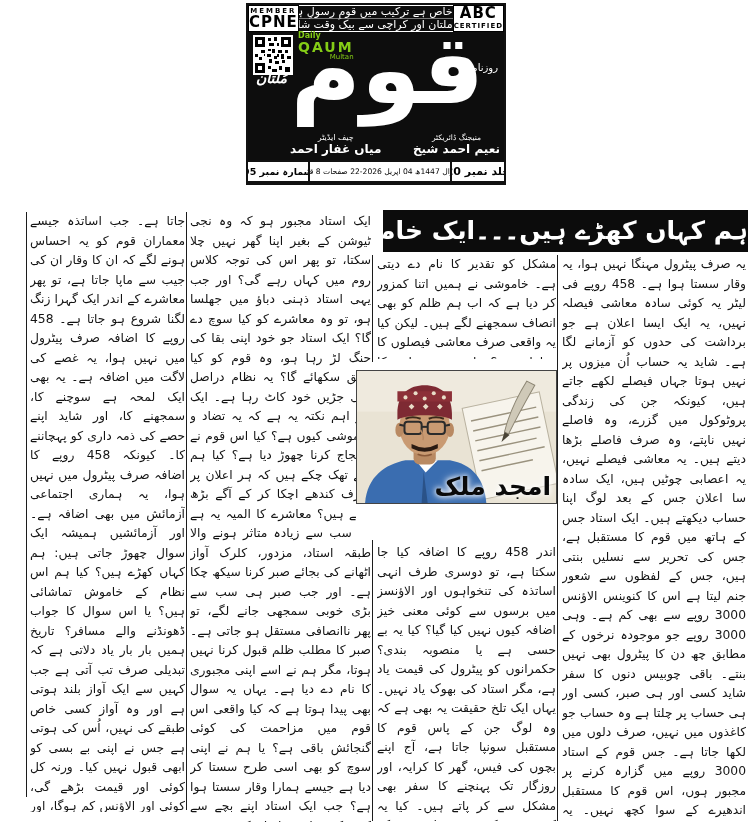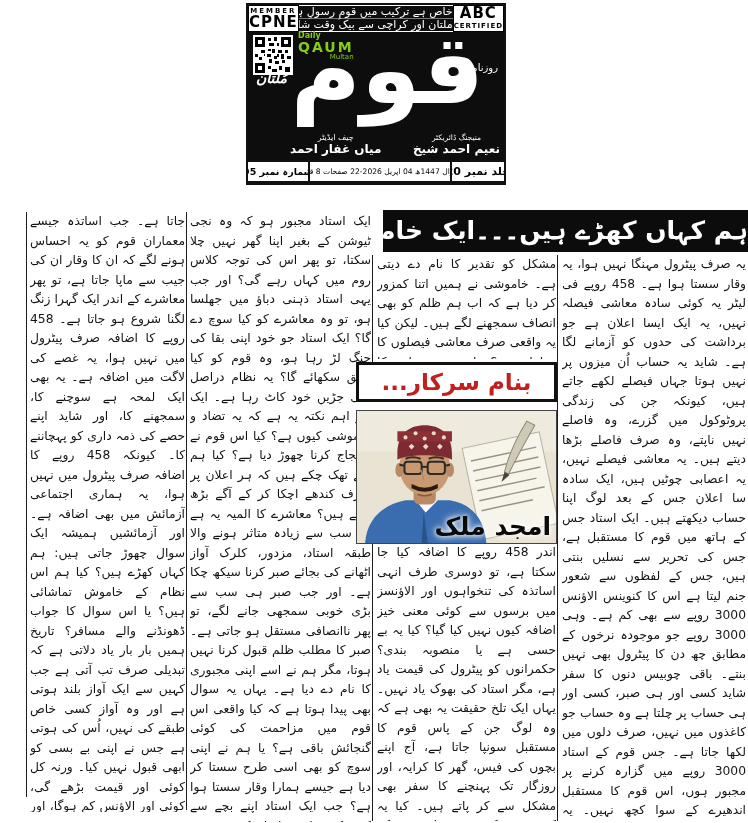--- a/index.html
+++ b/index.html
@@ -153,23 +153,20 @@
   <div class="vrule vr3"></div>
   <div class="vrule vr4"></div>
 
   <div class="col col1">یہ صرف پیٹرول مہنگا نہیں ہوا، یہ وقار سستا ہوا ہے۔ 458 روپے فی لیٹر یہ کوئی سادہ معاشی فیصلہ نہیں، یہ ایک ایسا اعلان ہے جو برداشت کی حدوں کو آزمانے لگا ہے۔ شاید یہ حساب اُن میزوں پر نہیں ہوتا جہاں فیصلے لکھے جاتے ہیں، کیونکہ جن کی زندگی پروٹوکول میں گزرے، وہ فاصلے نہیں ناپتے، وہ صرف فاصلے بڑھا دیتے ہیں۔ یہ معاشی فیصلے نہیں، یہ اعصابی چوٹیں ہیں، ایک سادہ سا اعلان جس کے بعد لوگ اپنا حساب دیکھتے ہیں۔ ایک استاد جس کے ہاتھ میں قوم کا مستقبل ہے، جس کی تحریر سے نسلیں بنتی ہیں، جس کے لفظوں سے شعور جنم لیتا ہے اس کا کنوینس الاؤنس 3000 روپے سے بھی کم ہے۔ وہی 3000 روپے جو موجودہ نرخوں کے مطابق چھ دن کا پیٹرول بھی نہیں بنتے۔ باقی چوبیس دنوں کا سفر شاید کسی اور ہی صبر، کسی اور ہی حساب پر چلتا ہے وہ حساب جو کاغذوں میں نہیں، صرف دلوں میں لکھا جاتا ہے۔ جس قوم کے استاد 3000 روپے میں گزارہ کرنے پر مجبور ہوں، اس قوم کا مستقبل اندھیرے کے سوا کچھ نہیں۔ یہ محض اعداد نہیں، یہ ایک خاموش تضاد ہے جہاں تعلیم دینے والا خود زندگی کے بنیادی سوالوں میں الجھا ہوا ہے۔ معاشروں کی تاریخ گواہ ہے کہ جب مسائل کو معمول سمجھ لیا جائے، تو وہ مسائل نہیں رہتے ایک اجتماعی عادت بن جاتے ہیں۔ اور عادتیں اکثر احساس کو خاموش کر دیتی ہیں۔ یہ خاموشی ہی ہے جو ہر بڑھتی قیمت کو قبولیت کا لبادہ پہنا دیتی ہے، اور ہر</div>
   <div class="col col2a">مشکل کو تقدیر کا نام دے دیتی ہے۔ خاموشی نے ہمیں اتنا کمزور کر دیا ہے کہ اب ہم ظلم کو بھی انصاف سمجھنے لگے ہیں۔ لیکن کیا یہ واقعی صرف معاشی فیصلوں کا معاملہ ہے؟ یا یہ ترجیحات کا سوال ہے؟ جب ایک طرف پیٹرول کی قیمت میں ایک ماہ کے</div>
   <div class="col col2b">اندر 458 روپے کا اضافہ کیا جا سکتا ہے، تو دوسری طرف انہی اساتذہ کی تنخواہوں اور الاؤنسز میں برسوں سے کوئی معنی خیز اضافہ کیوں نہیں کیا گیا؟ کیا یہ بے حسی ہے یا منصوبہ بندی؟ حکمرانوں کو پیٹرول کی قیمت یاد ہے، مگر استاد کی بھوک یاد نہیں۔ یہاں ایک تلخ حقیقت یہ بھی ہے کہ وہ لوگ جن کے پاس قوم کا مستقبل سونپا جاتا ہے، آج اپنے بچوں کی فیس، گھر کا کرایہ، اور روزگار تک پہنچنے کا سفر بھی مشکل سے کر پاتے ہیں۔ کیا یہ کوئی مضحکہ خیز منظر نہیں کہ تعلیم کے علمبردار خود تعلیم کو اپنی اولاد کے لیے مہنگا سمجھنے لگے ہیں؟ جو لوگ تعلیم کو سستا کہتے ہیں، وہ جیلوں کو مہنگا بنانے پر تیار رہتے ہیں۔ نظام دراصل اپنے معماروں کو ہی کمزور کر رہا ہے۔ جب</div>
   <div class="col col3">ایک استاد مجبور ہو کہ وہ نجی ٹیوشن کے بغیر اپنا گھر نہیں چلا سکتا، تو پھر اس کی توجہ کلاس روم میں کہاں رہے گی؟ اور جب یہی استاد ذہنی دباؤ میں جھلسا ہو، تو وہ معاشرے کو کیا سوچ دے گا؟ ایک استاد جو خود اپنی بقا کی جنگ لڑ رہا ہو، وہ قوم کو کیا سبق سکھائے گا؟ یہ نظام دراصل اپنی جڑیں خود کاٹ رہا ہے۔ ایک اور اہم نکتہ یہ ہے کہ یہ تضاد و خاموشی کیوں ہے؟ کیا اس قوم نے احتجاج کرنا چھوڑ دیا ہے؟ کیا ہم اتنے تھک چکے ہیں کہ ہر اعلان پر صرف کندھے اچکا کر کے آگے بڑھ جاتے ہیں؟ معاشرے کا المیہ یہ ہے کہ سب سے زیادہ متاثر ہونے والا طبقہ استاد، مزدور، کلرک آواز اٹھانے کی بجائے صبر کرنا سیکھ چکا ہے۔ اور جب صبر ہی سب سے بڑی خوبی سمجھی جانے لگے، تو پھر ناانصافی مستقل ہو جاتی ہے۔ صبر کا مطلب ظلم قبول کرنا نہیں ہوتا، مگر ہم نے اسے اپنی مجبوری کا نام دے دیا ہے۔ یہاں یہ سوال بھی پیدا ہوتا ہے کہ کیا واقعی اس قوم میں مزاحمت کی کوئی گنجائش باقی ہے؟ یا ہم نے اپنی سوچ کو بھی اسی طرح سستا کر دیا ہے جیسے ہمارا وقار سستا ہوا ہے؟ جب ایک استاد اپنے بچے سے کہے کہ تعلیم حاصل کرو، تو وہ بچہ کیا جواب دے گا جب وہ دیکھے گا کہ اس کا استاد خود ایک بہتر زندگی گزارنے سے قاصر ہے؟ یہ ایک ایسا سانحہ ہے جو نسل در نسل منتقل ہوتا ہے۔ حقیقت یہ ہے قومیں ایک دن میں نہیں ٹوٹتیں، وہ آہستہ آہستہ اپنے حق سے دستبردار ہوتی چلی جاتی ہیں۔ ہر چھوٹی سی مجبوری، ہر نظر انداز ناانصافی، ہر برداشت کیا گیا دباؤ، یہ سب مل کر ایک ایسا ڈھانچہ بناتے ہیں جو کبھی اپنے شہریوں کی آواز سننا بھول</div>
   <div class="col col4">جاتا ہے۔ جب اساتذہ جیسے معماران قوم کو یہ احساس ہونے لگے کہ ان کا وقار ان کی جیب سے ماپا جاتا ہے، تو پھر معاشرے کے اندر ایک گہرا زنگ لگنا شروع ہو جاتا ہے۔ 458 روپے کا اضافہ صرف پیٹرول میں نہیں ہوا، یہ غصے کی لاگت میں اضافہ ہے۔ یہ بھی ایک لمحہ ہے سوچنے کا، سمجھنے کا، اور شاید اپنے حصے کی ذمہ داری کو پہچاننے کا۔ کیونکہ 458 روپے کا اضافہ صرف پیٹرول میں نہیں ہوا، یہ ہماری اجتماعی آزمائش میں بھی اضافہ ہے۔ اور آزمائشیں ہمیشہ ایک سوال چھوڑ جاتی ہیں: ہم کہاں کھڑے ہیں؟ کیا ہم اس نظام کے خاموش تماشائی ہیں؟ یا اس سوال کا جواب ڈھونڈنے والے مسافر؟ تاریخ ہمیں بار بار یاد دلاتی ہے کہ تبدیلی صرف تب آتی ہے جب کہیں سے ایک آواز بلند ہوتی ہے اور وہ آواز کسی خاص طبقے کی نہیں، اُس کی ہوتی ہے جس نے اپنی بے بسی کو ابھی قبول نہیں کیا۔ ورنہ کل کوئی اور قیمت بڑھے گی، کوئی اور الاؤنس کم ہوگا، اور ہم پھر وہی صبر کریں گے جو ہماری عادت میں مزاحمت کرنے کے بجائے ڈھل چکی ہے۔ اور یہی سب سے بڑا المیہ ہے کہ ہم خاموشی کو ہی اپنی طاقت سمجھ بیٹھے ہیں، حالانکہ یہ ہماری سب سے بڑی کمزوری ہے۔ سوال وہی ہے کہ ہم کہاں کھڑے ہیں۔۔؟ جواب شاید ہر شخص کو خود ڈھونڈنا ہوگا۔ مگر ایک بات طے ہے، جب تک یہ سوال اپنی شدت کے ساتھ نہ اٹھے، تب تک یہ تضاد خاموش ہی رہے گا۔ اور خاموش تضادات کبھی بھی مسائل حل نہیں کرتے، وہ انہیں مزید گہرا کرتے ہیں۔</div>
 
   <div class="author-block">
-    <div class="banam-box">
-      <span class="banam-text">بنام سرکار...</span>
-    </div>
     <div class="photo">
       <svg viewBox="0 0 197 130" preserveAspectRatio="none">
 
         <rect x="0" y="0" width="197" height="130" fill="#e9e3d4"></rect>
         <rect x="0" y="0" width="197" height="40" fill="#efeade"></rect>
 
         <g transform="rotate(-12 150 70)">
           <rect x="112" y="28" width="78" height="92" fill="#f7f4ec" stroke="#b9b2a0" stroke-width="1"></rect>
           <g stroke="#9a927e" stroke-width="1.4">
             <line x1="118" y1="42" x2="184" y2="42"></line>

